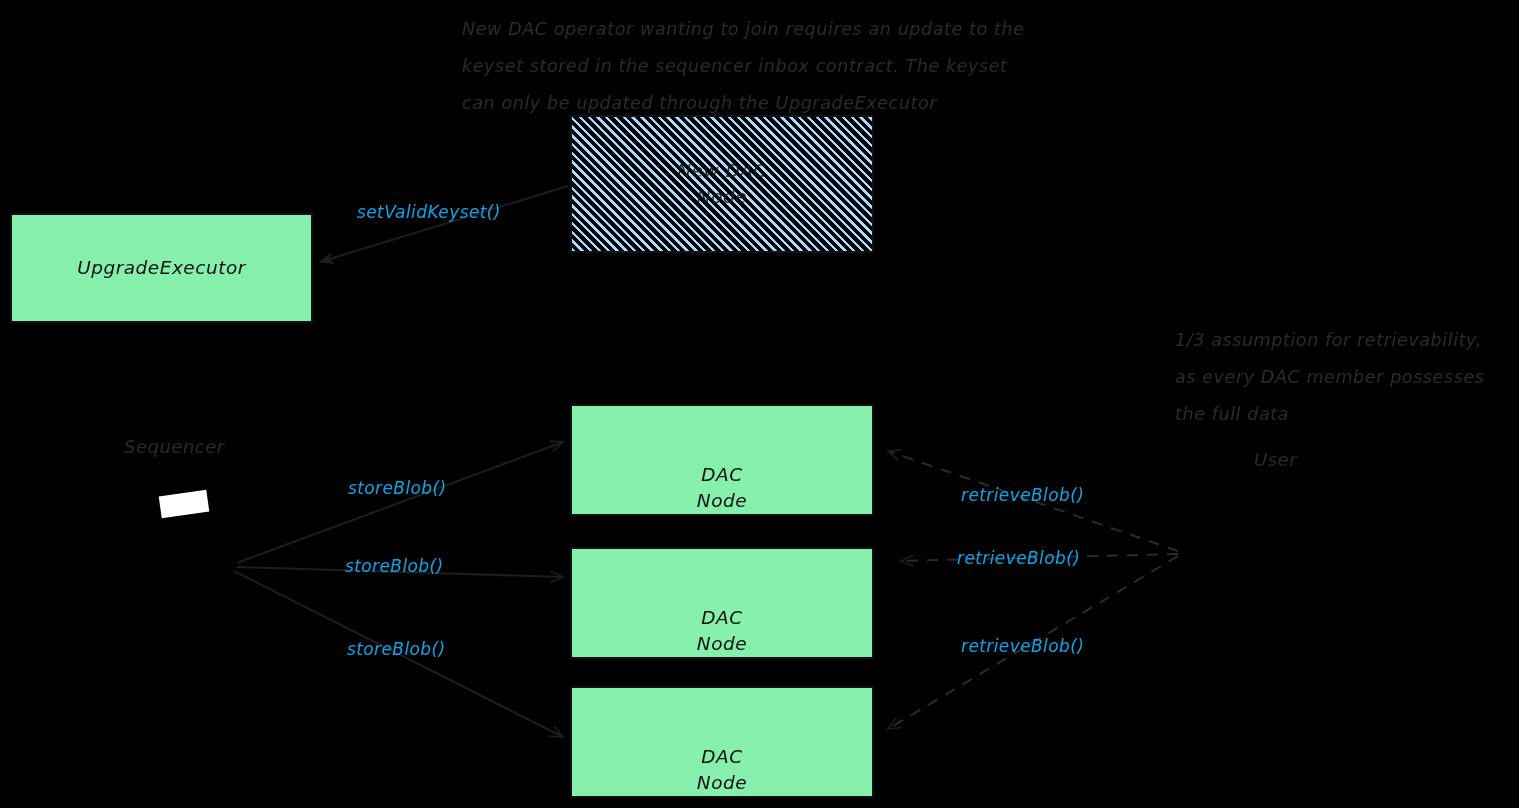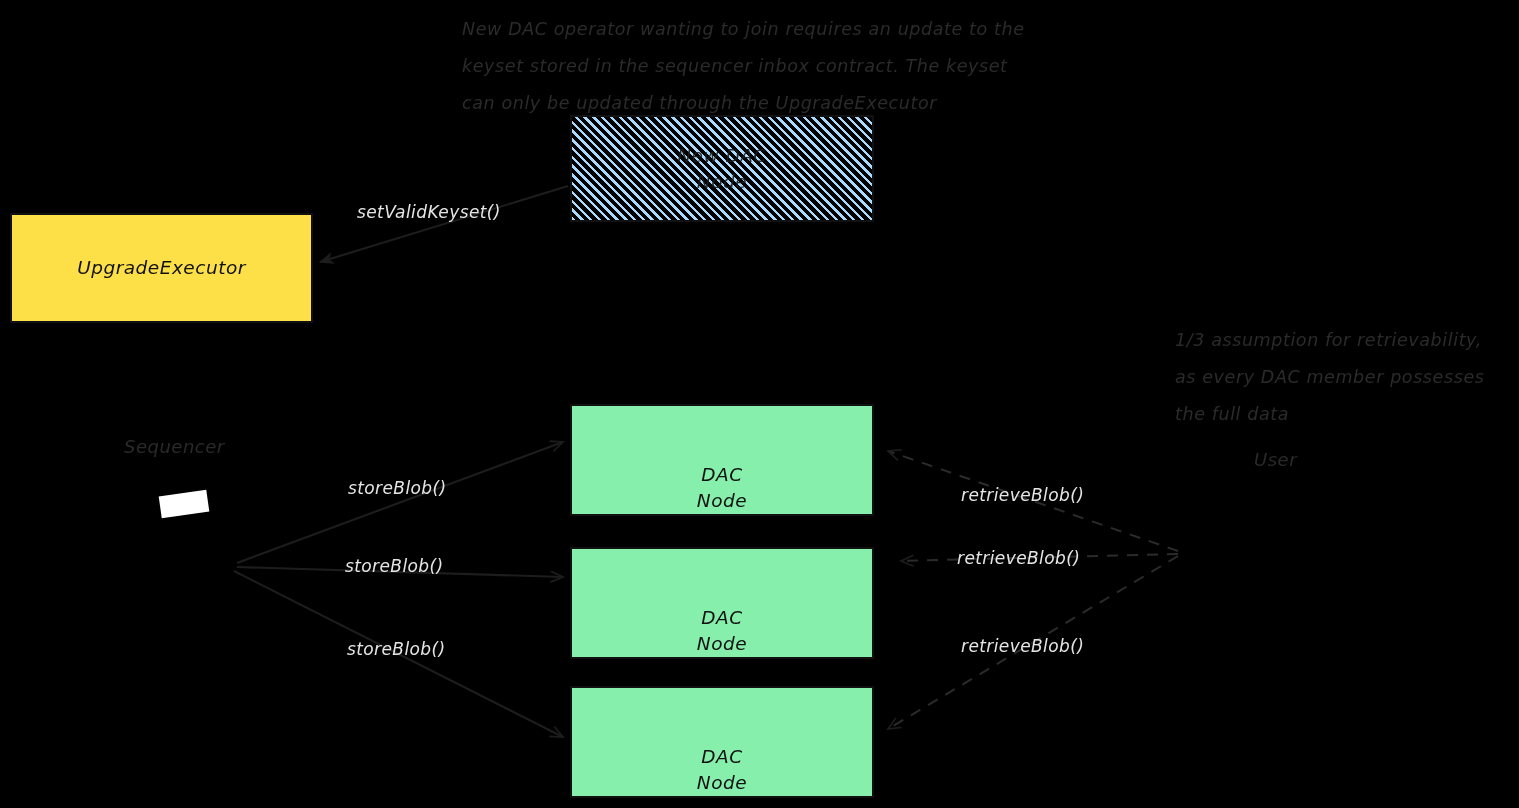--- a/index.html
+++ b/index.html
@@ -35,21 +35,21 @@
     font-family: "DejaVu Sans", sans-serif;
     font-size: 17.5px;
     line-height: 37px;
     letter-spacing: 0.6px;
     white-space: pre;
     font-style: italic;
     -webkit-font-smoothing: antialiased;
   }
   .edge-label {
     position: absolute;
-    color: #e5e5e5;
+    color: #0ea5e9;
     font-family: "DejaVu Sans", sans-serif;
     font-size: 17px;
     letter-spacing: 0.4px;
     white-space: pre;
     font-style: italic;
   }
   .actor-label {
     position: absolute;
     color: #2a2a2a;
     font-family: "DejaVu Sans", sans-serif;
@@ -72,21 +72,21 @@
   .box-text {
     color: #111111;
     font-family: "DejaVu Sans", sans-serif;
     font-size: 18.5px;
     line-height: 26px;
     letter-spacing: 0.5px;
     white-space: pre-line;
     font-style: italic;
   }
   .box-upgrade {
-    background: #fde047;
+    background: #86efac;
   }
   .box-dac {
     background: #86efac;
     align-items: flex-end;
   }
   .box-newdac {
     background:
       repeating-linear-gradient(
         45deg,
         #a9daff 0px,
@@ -133,21 +133,21 @@
 
     <path d="M1178,551 L888,451" fill="none" stroke="#2b2b2b" stroke-width="2" stroke-dasharray="11,9" marker-end="url(#openArrow)"></path>
     <path d="M1178,554 L901,561" fill="none" stroke="#2b2b2b" stroke-width="2" stroke-dasharray="11,9" marker-end="url(#openArrow)"></path>
     <path d="M1178,556 L888,729" fill="none" stroke="#2b2b2b" stroke-width="2" stroke-dasharray="11,9" marker-end="url(#openArrow)"></path>
   </svg>
 
   <div class="note" style="left:462px; top:11px; width:630px;">New DAC operator wanting to join requires an update to the
 keyset stored in the sequencer inbox contract. The keyset
 can only be updated through the UpgradeExecutor</div>
 
-  <div class="box box-newdac" style="left:570px; top:115px; width:304px; height:107px;">
+  <div class="box box-newdac" style="left:570px; top:115px; width:304px; height:138px;">
     <span class="box-text">New DAC
 Node</span>
   </div>
 
   <div class="box box-upgrade" style="left:10px; top:213px; width:303px; height:110px;">
     <span class="box-text">UpgradeExecutor</span>
   </div>
 
   <div class="edge-label" style="left:357px; top:202px;">setValidKeyset()</div>
 

